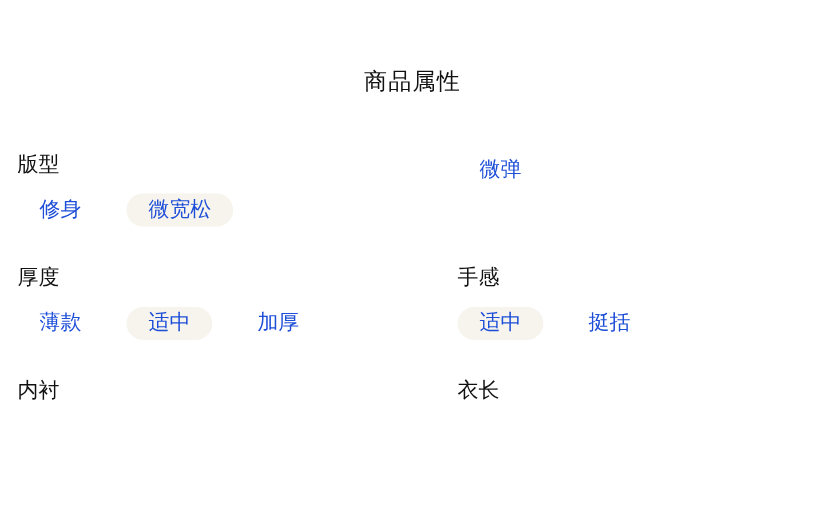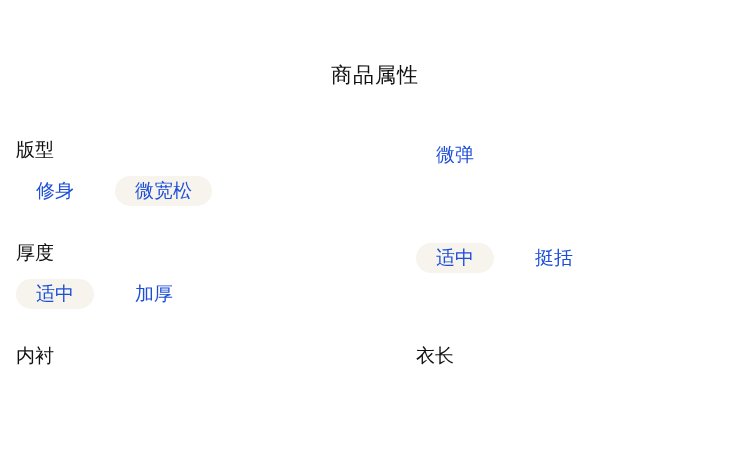--- a/index.html
+++ b/index.html
@@ -73,26 +73,28 @@
 
   <div class="attr-group">
     <div class="options">
         <span class="option">微弹</span>
       </div>
   </div>
 
   <div class="attr-group">
     <div class="group-label">厚度</div>
     <div class="options">
+        <span class="option">薄款</span>
         <span class="option selected">适中</span>
         <span class="option">加厚</span>
       </div>
   </div>
 
   <div class="attr-group">
+    <div class="group-label">手感</div>
     <div class="options">
         <span class="option selected">适中</span>
         <span class="option">挺括</span>
       </div>
   </div>
 
   <div class="attr-group">
     <div class="group-label">内衬</div>
   </div>
 

